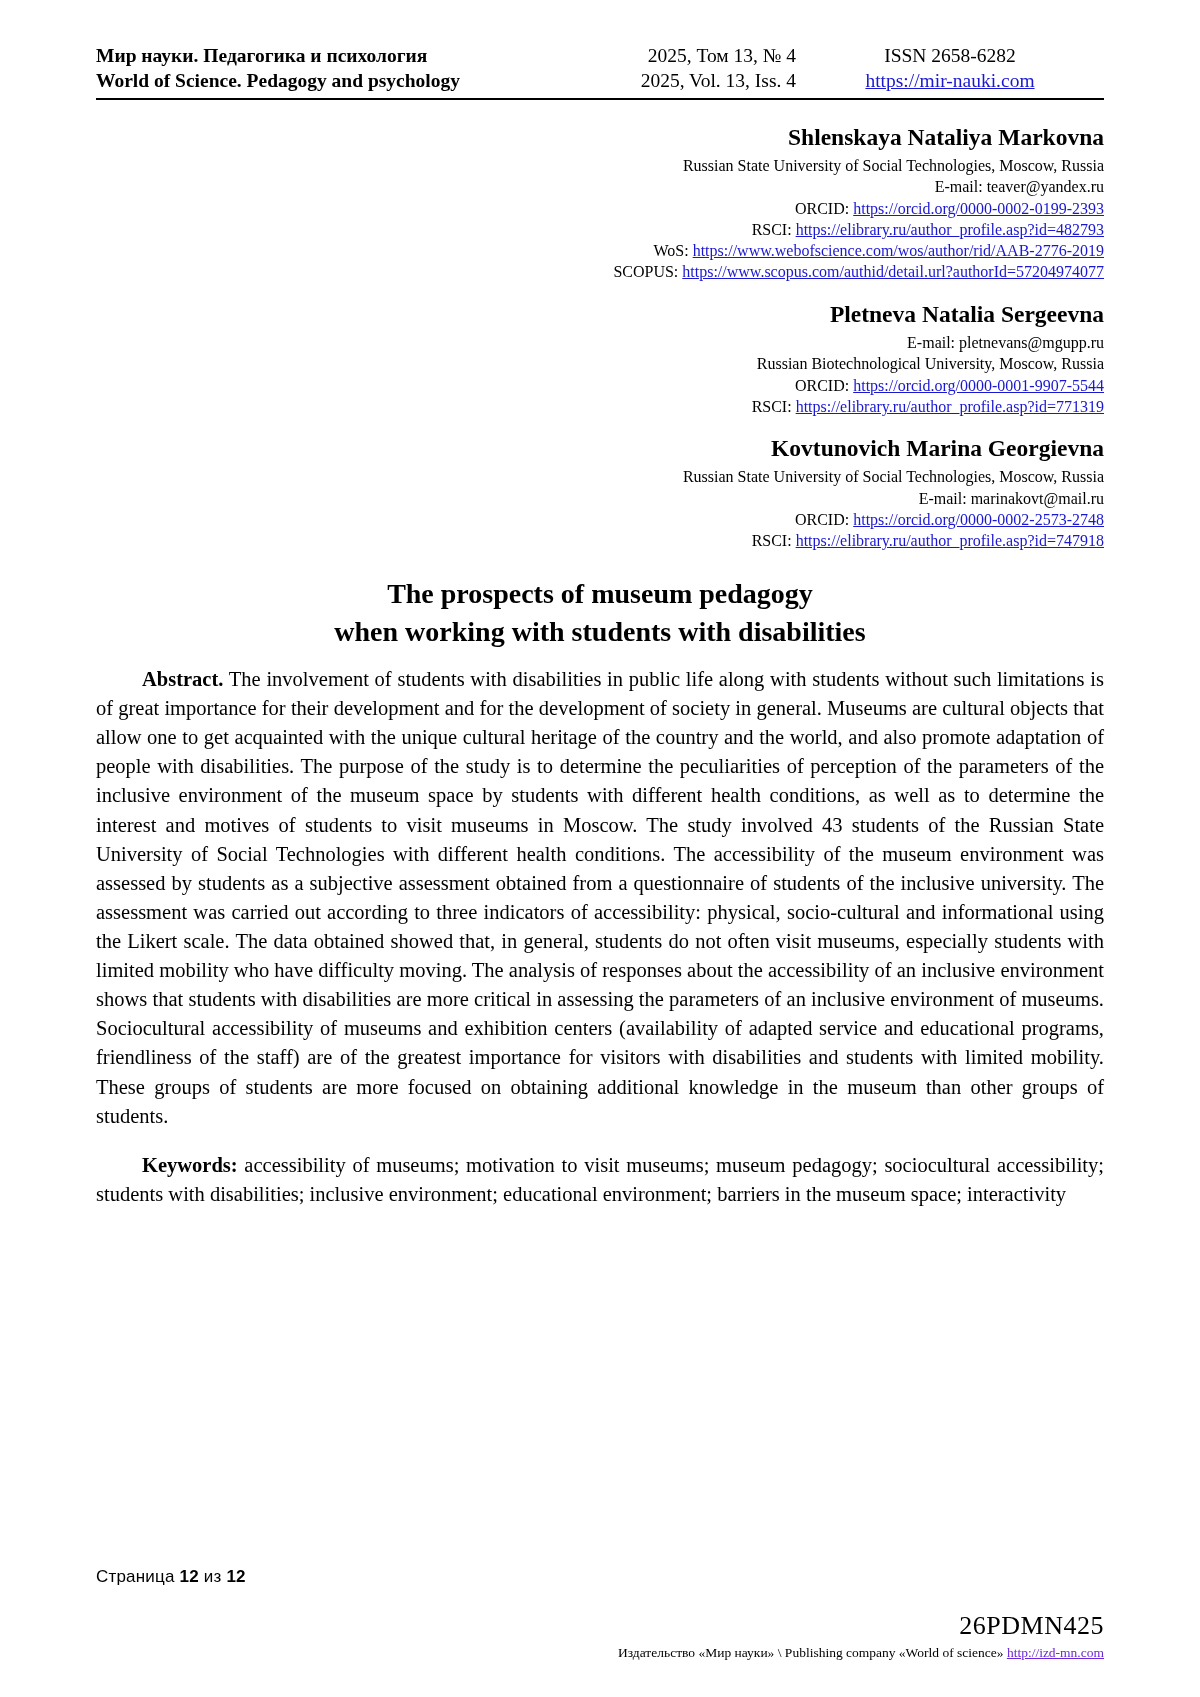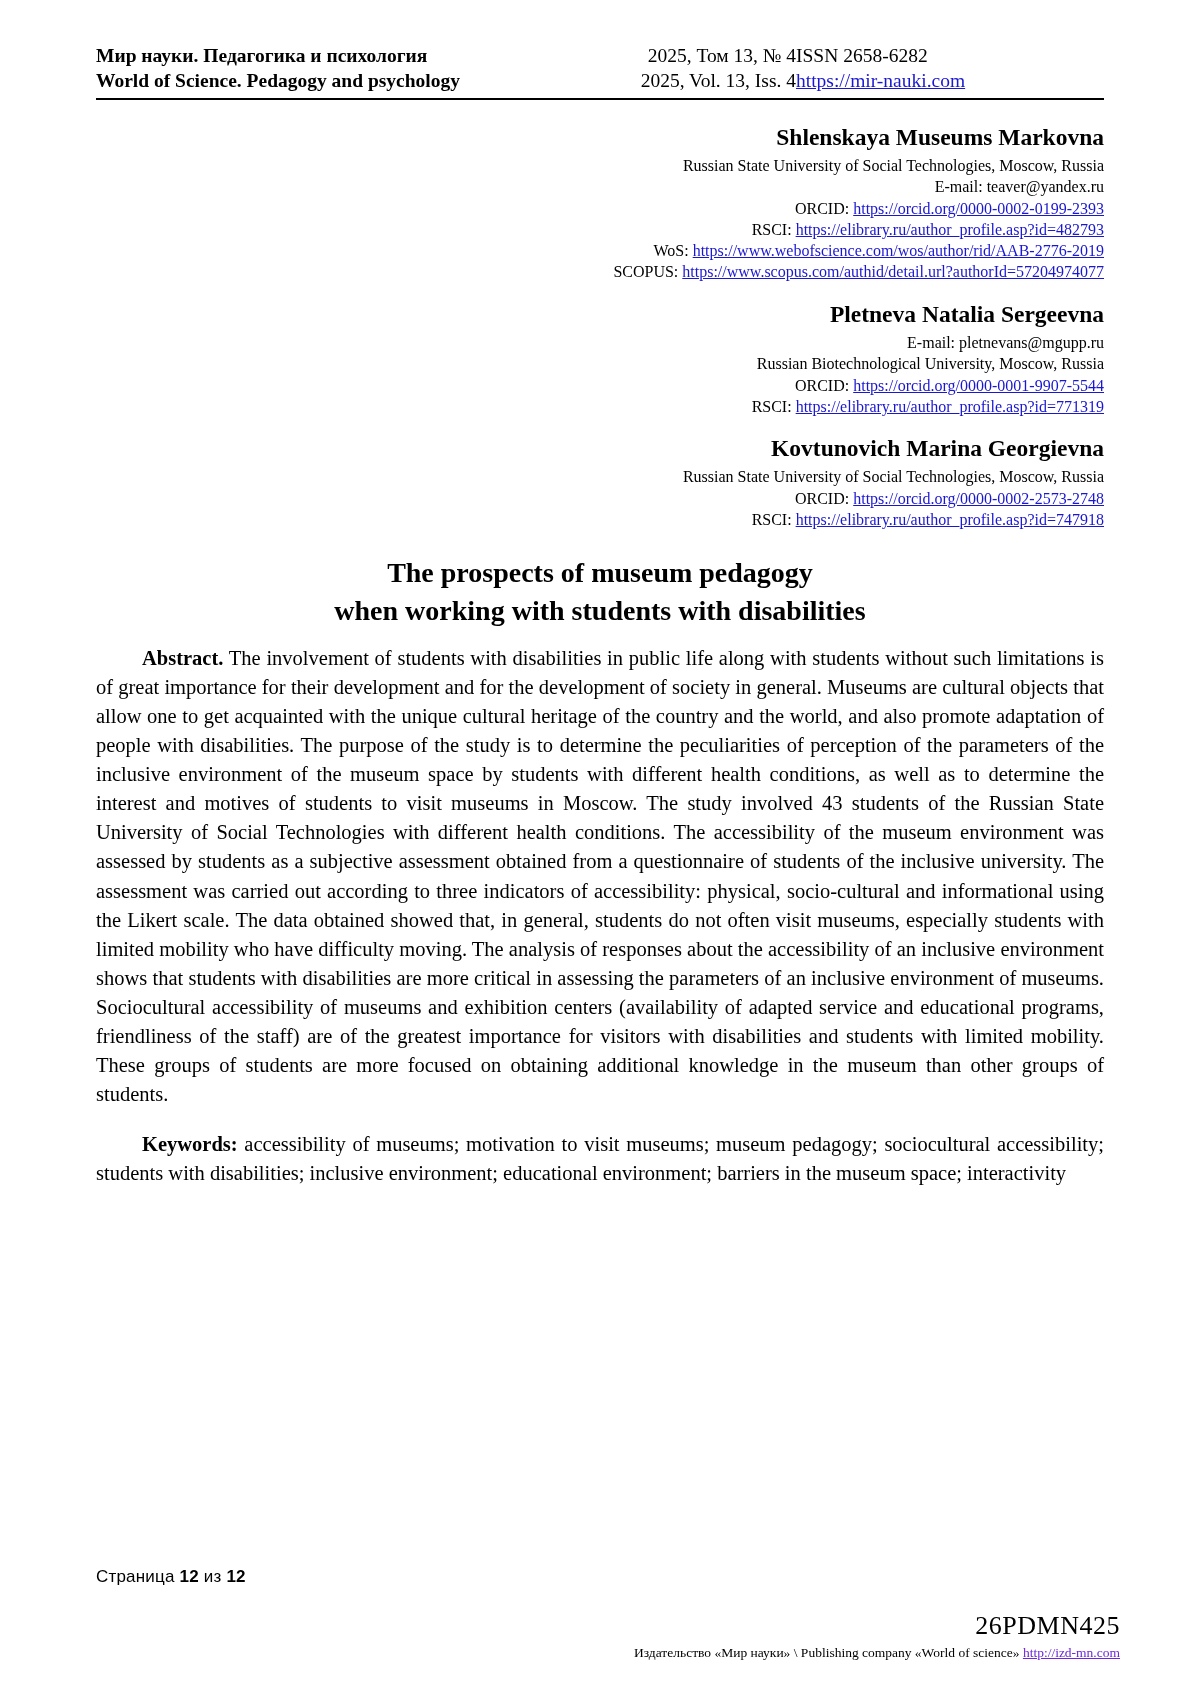--- a/index.html
+++ b/index.html
@@ -39,20 +39,21 @@
   .rh-left {
     width: 470px;
     font-weight: bold;
   }
   .rh-mid {
     width: 230px;
     text-align: right;
   }
   .rh-right {
     flex: 1;
+    text-align: center;
   }
   .rh-right a {
     color: #1a17d1;
     text-decoration: underline;
   }
 
   
   .authors {
     margin-top: 22px;
     text-align: right;
@@ -102,21 +103,21 @@
     line-height: 1.42;
     text-align: justify;
     text-indent: 46px;
   }
   .keywords b { font-weight: bold; }
 
   
   .footer {
     position: absolute;
     left: 96px;
-    right: 80px;
+    right: 96px;
     bottom: 36px;
   }
   .footer-page {
     font-family: "Liberation Sans", sans-serif;
     font-size: 17px;
     letter-spacing: .2px;
   }
   .footer-page b { font-weight: bold; }
   .footer-right {
     text-align: right;
@@ -151,40 +152,41 @@
       <div class="rh-mid">2025, Vol. 13, Iss. 4</div>
       <div class="rh-right">
         <a href="#">https://mir-nauki.com</a>
       </div>
     </div>
   </div>
 
   <div class="authors">
 
     <div class="author-block">
-      <div class="author-name">Shlenskaya Museums Markovna</div>
+      <div class="author-name">Shlenskaya Nataliya Markovna</div>
       <div class="author-line">Russian State University of Social Technologies, Moscow, Russia</div>
       <div class="author-line">E-mail: teaver@yandex.ru</div>
       <div class="author-line"><span>ORCID: </span><a href="#">https://orcid.org/0000-0002-0199-2393</a></div>
       <div class="author-line"><span>RSCI: </span><a href="#">https://elibrary.ru/author_profile.asp?id=482793</a></div>
       <div class="author-line"><span>WoS: </span><a href="#">https://www.webofscience.com/wos/author/rid/AAB-2776-2019</a></div>
       <div class="author-line"><span>SCOPUS: </span><a href="#">https://www.scopus.com/authid/detail.url?authorId=57204974077</a></div>
     </div>
 
     <div class="author-block">
       <div class="author-name">Pletneva Natalia Sergeevna</div>
       <div class="author-line">E-mail: pletnevans@mgupp.ru</div>
       <div class="author-line">Russian Biotechnological University, Moscow, Russia</div>
       <div class="author-line"><span>ORCID: </span><a href="#">https://orcid.org/0000-0001-9907-5544</a></div>
       <div class="author-line"><span>RSCI: </span><a href="#">https://elibrary.ru/author_profile.asp?id=771319</a></div>
     </div>
 
     <div class="author-block">
       <div class="author-name">Kovtunovich Marina Georgievna</div>
       <div class="author-line">Russian State University of Social Technologies, Moscow, Russia</div>
+      <div class="author-line">E-mail: marinakovt@mail.ru</div>
       <div class="author-line"><span>ORCID: </span><a href="#">https://orcid.org/0000-0002-2573-2748</a></div>
       <div class="author-line"><span>RSCI: </span><a href="#">https://elibrary.ru/author_profile.asp?id=747918</a></div>
     </div>
 
   </div>
 
   <div class="title">
     <div>The prospects of museum pedagogy</div>
     <div>when working with students with disabilities</div>
   </div>

